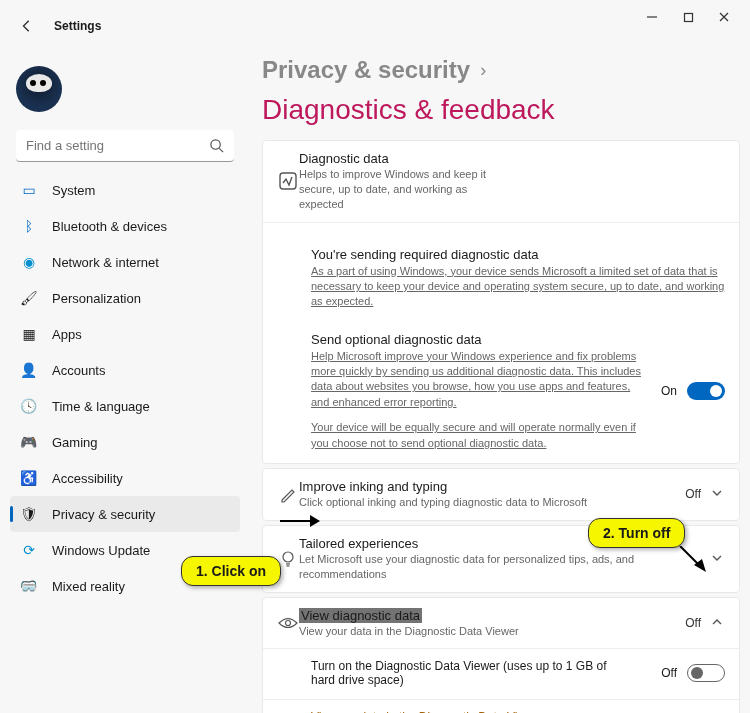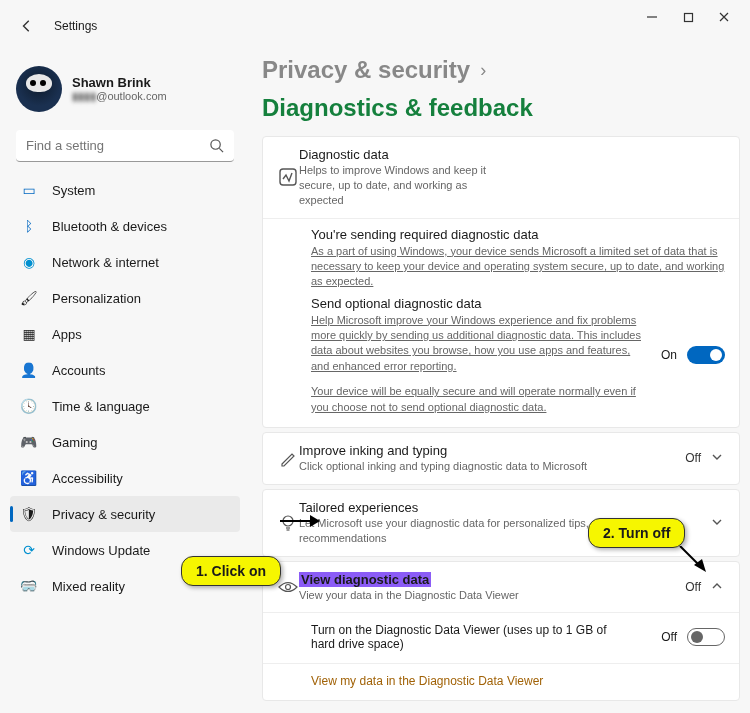--- a/index.html
+++ b/index.html
@@ -31,21 +31,21 @@
   .back-row {
     display: flex;
     align-items: center;
     padding: 0 18px;
     height: 24px;
     position: absolute;
     top: 14px;
     left: 0;
   }
   .back-arrow { width: 18px; height:18px; display:flex;align-items:center;justify-content:center;}
-  .settings-title { font-size: 12px; font-weight:400; margin-left: 18px; }
+  .settings-title { font-size: 12px; font-weight:700; margin-left: 18px; }
   .layout { display: flex; height: calc(713px - 0px); }
   .sidebar {
     width: 246px;
     padding: 8px 6px 8px 10px;
     flex-shrink: 0;
   }
   .profile {
     display:flex;
     align-items:center;
     gap:10px;
@@ -131,21 +131,21 @@
   }
   .breadcrumb {
     display:flex;
     align-items:center;
     gap:10px;
     margin-bottom: 14px;
     flex-wrap:wrap;
   }
   .bc-parent { font-size:24px; font-weight:600; color:#888; }
   .bc-sep { font-size:18px; color:#888; }
-  .bc-current { font-size:24px; font-weight:700; color:#15803d; }
+  .bc-current { font-size:28px; font-weight:400; color:#be185d; }
   .card {
     background:#fff;
     border:1px solid #e8e8e8;
     border-radius:4px;
     margin-bottom:4px;
   }
   .card-head {
     display:flex;
     align-items:center;
     padding:10px 14px;
@@ -165,21 +165,21 @@
     align-items:center;
     gap:10px;
     font-size:12px;
     color:#333;
   }
   .chev { width:14px;height:14px;color:#555; }
   .section-body {
     padding: 2px 14px 12px 48px;
     border-top:1px solid #eee;
   }
-  .sub-block { margin-top:6px; }
+  .sub-block { margin-top:22px; }
   .sub-title { font-size:13px; font-weight:400; color:#1a1a1a; }
   .sub-desc { font-size:11px; color:#666; line-height:1.4; margin-top:2px; max-width:360px;text-decoration:underline;}
   .toggle-row { display:flex; align-items:center; justify-content:space-between;}
   .switch {
     width:38px;height:18px;border-radius:10px;
     background:#0067c0;
     position:relative;
   }
   .switch.off { background:#fff;border:1px solid #666; }
   .switch .knob {
@@ -217,22 +217,21 @@
     background: #f6f600;
     border:1px solid #333;
     border-radius:12px;
     padding:6px 14px;
     font-weight:700;
     font-size:14px;
     box-shadow: 2px 2px 4px rgba(0,0,0,.3);
     z-index:50;
   }
   .highlight {
-    background: #8b5cf6;
-    font-weight: bold;
+    background: #737373;
   }
   .arrow-svg{position:absolute;z-index:49;}
   svg { display:block; }
 </style>
 </head>
 <body>
 
 <div class="back-row">
   <span class="back-arrow">
     <svg width="14" height="14" viewBox="0 0 16 16">
@@ -257,26 +256,20 @@
         <path d="M2 2 L10 10 M10 2 L2 10" stroke="#333" stroke-width="1.2"></path>
       </svg>
     </div>
 </div>
 
 <div class="layout">
 
   <aside class="sidebar">
     <div class="profile">
       <div class="avatar"></div>
-      <div>
-        <div class="profile-name">Shawn Brink</div>
-        <div class="profile-email">
-          <span class="email-blur">▮▮▮▮</span><span>@outlook.com</span>
-        </div>
-      </div>
     </div>
     <div class="search">
       <input type="text" placeholder="Find a setting" style="">
       <span class="mag">
         <svg width="15" height="15" viewBox="0 0 16 16">
             <circle cx="7" cy="7" r="5" stroke="#555" stroke-width="1.3" fill="none"></circle>
             <line x1="11" y1="11" x2="15" y2="15" stroke="#555" stroke-width="1.3"></line>
           </svg>
       </span>
     </div>

